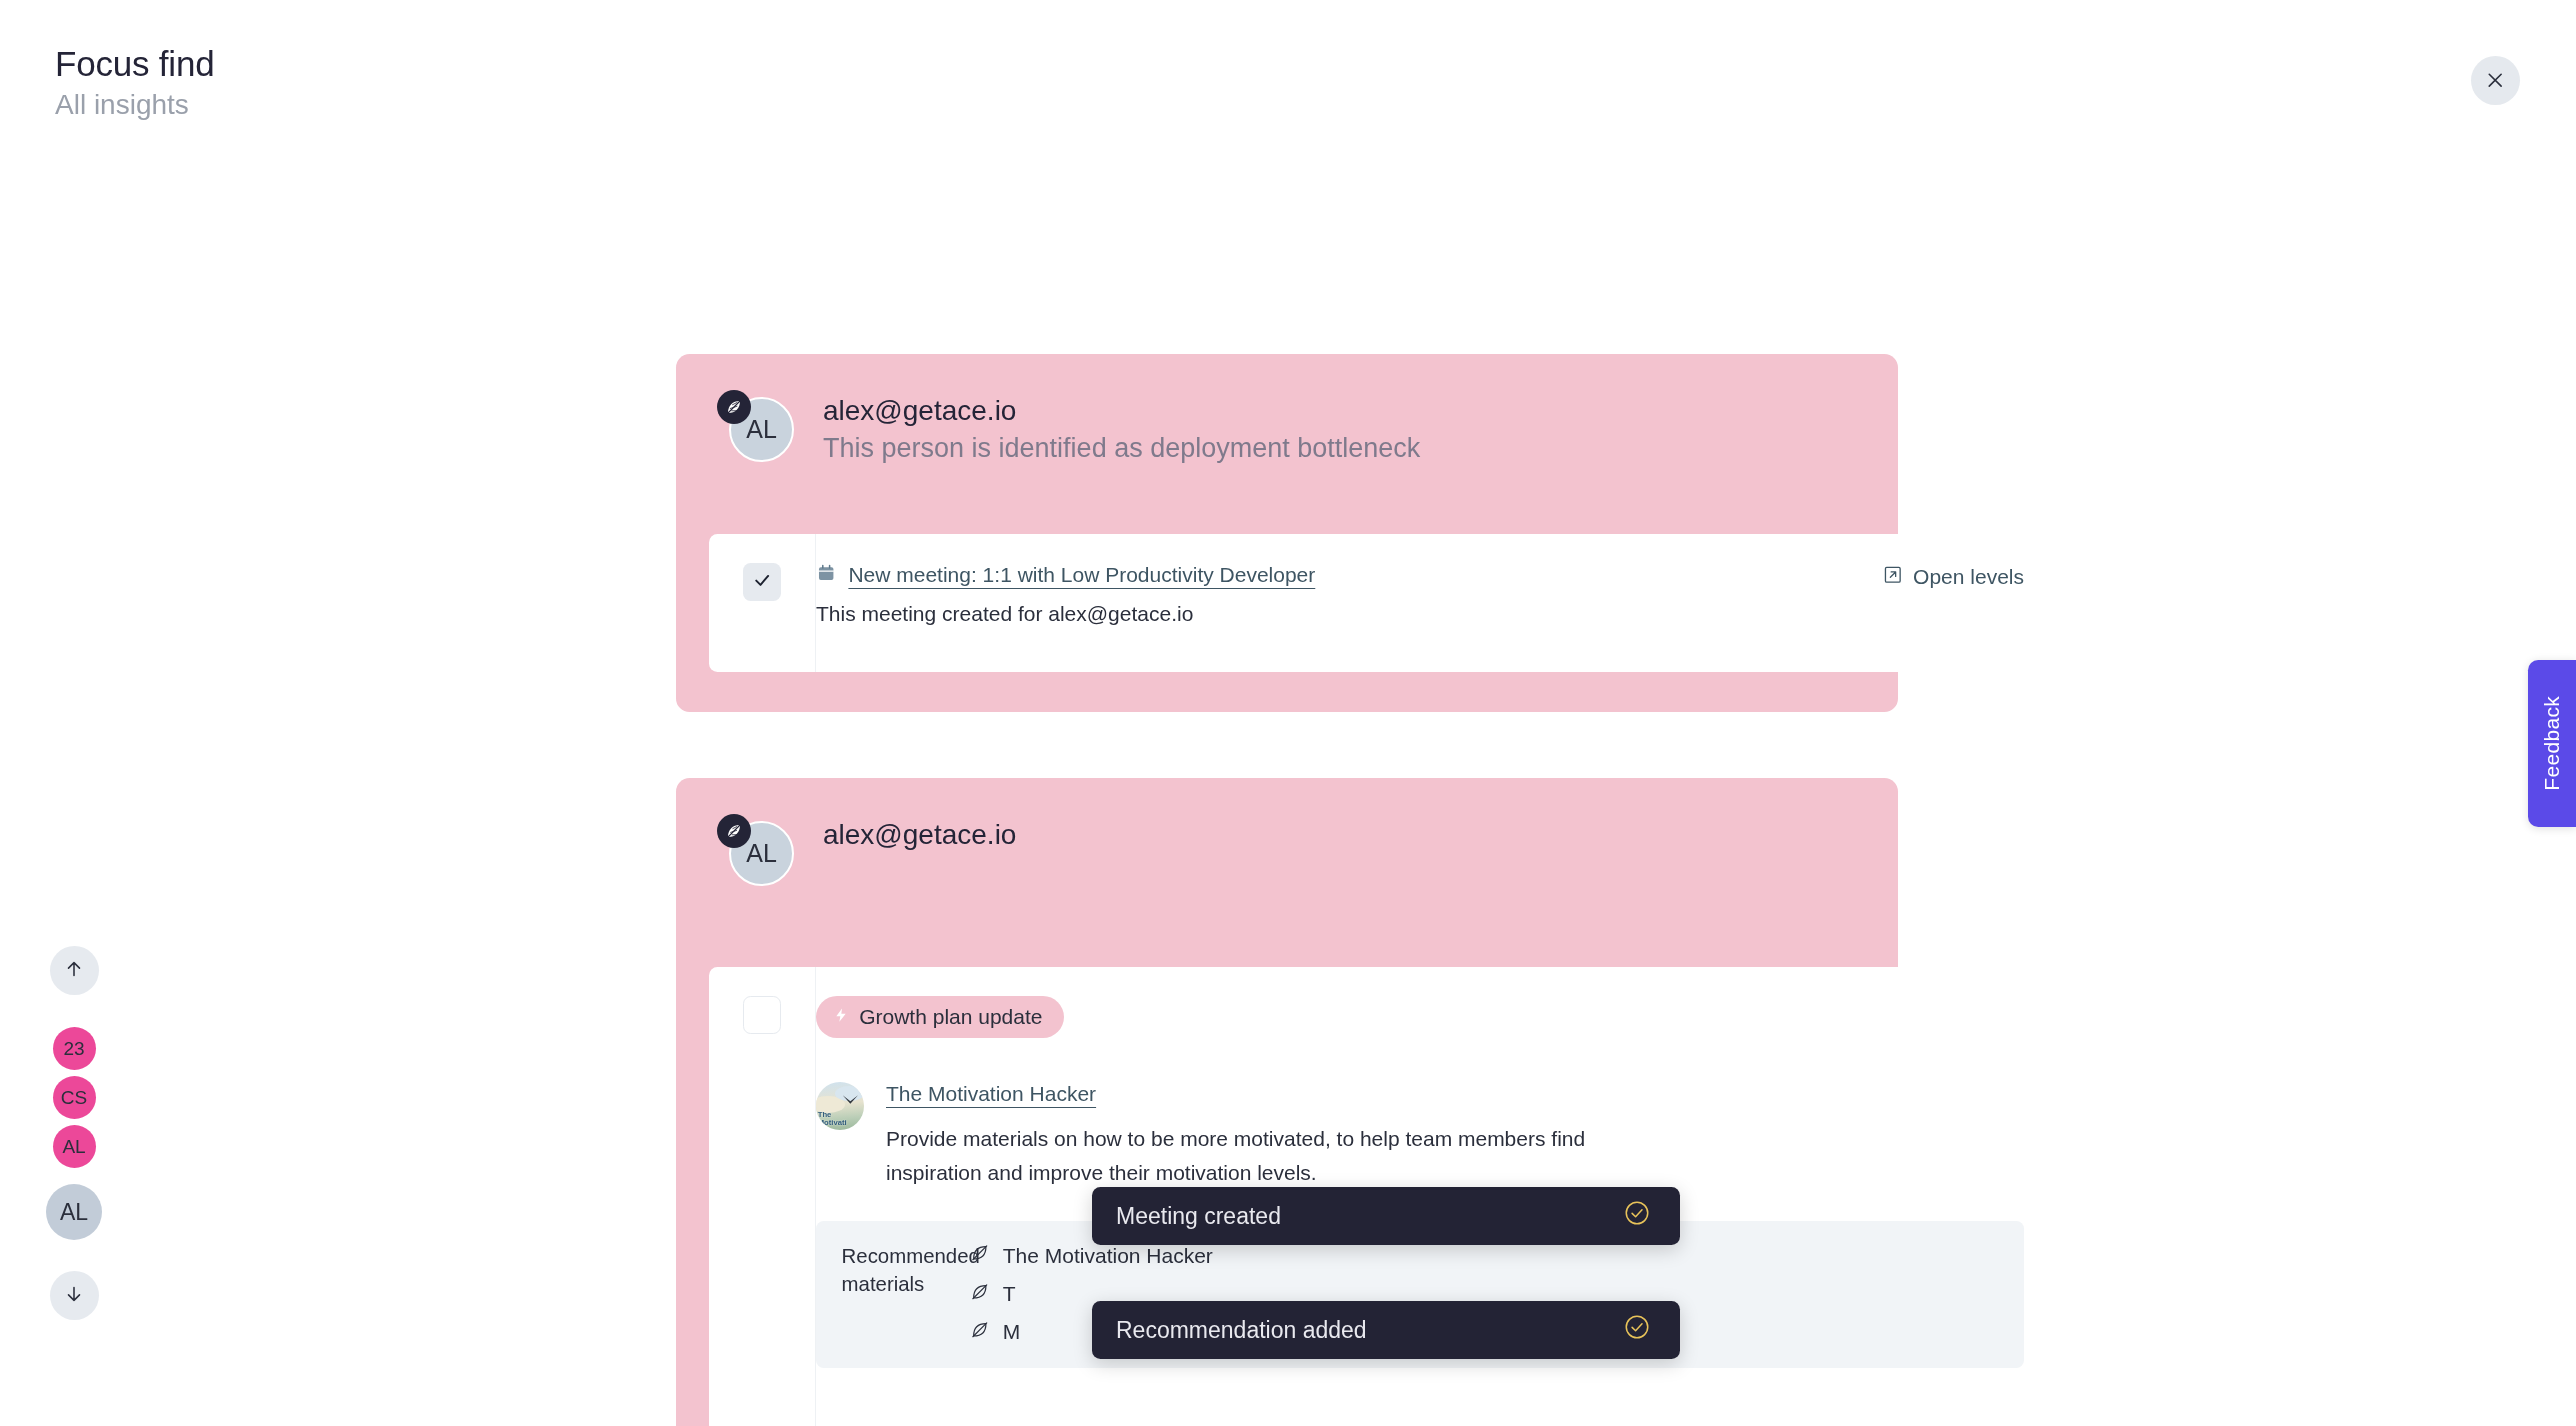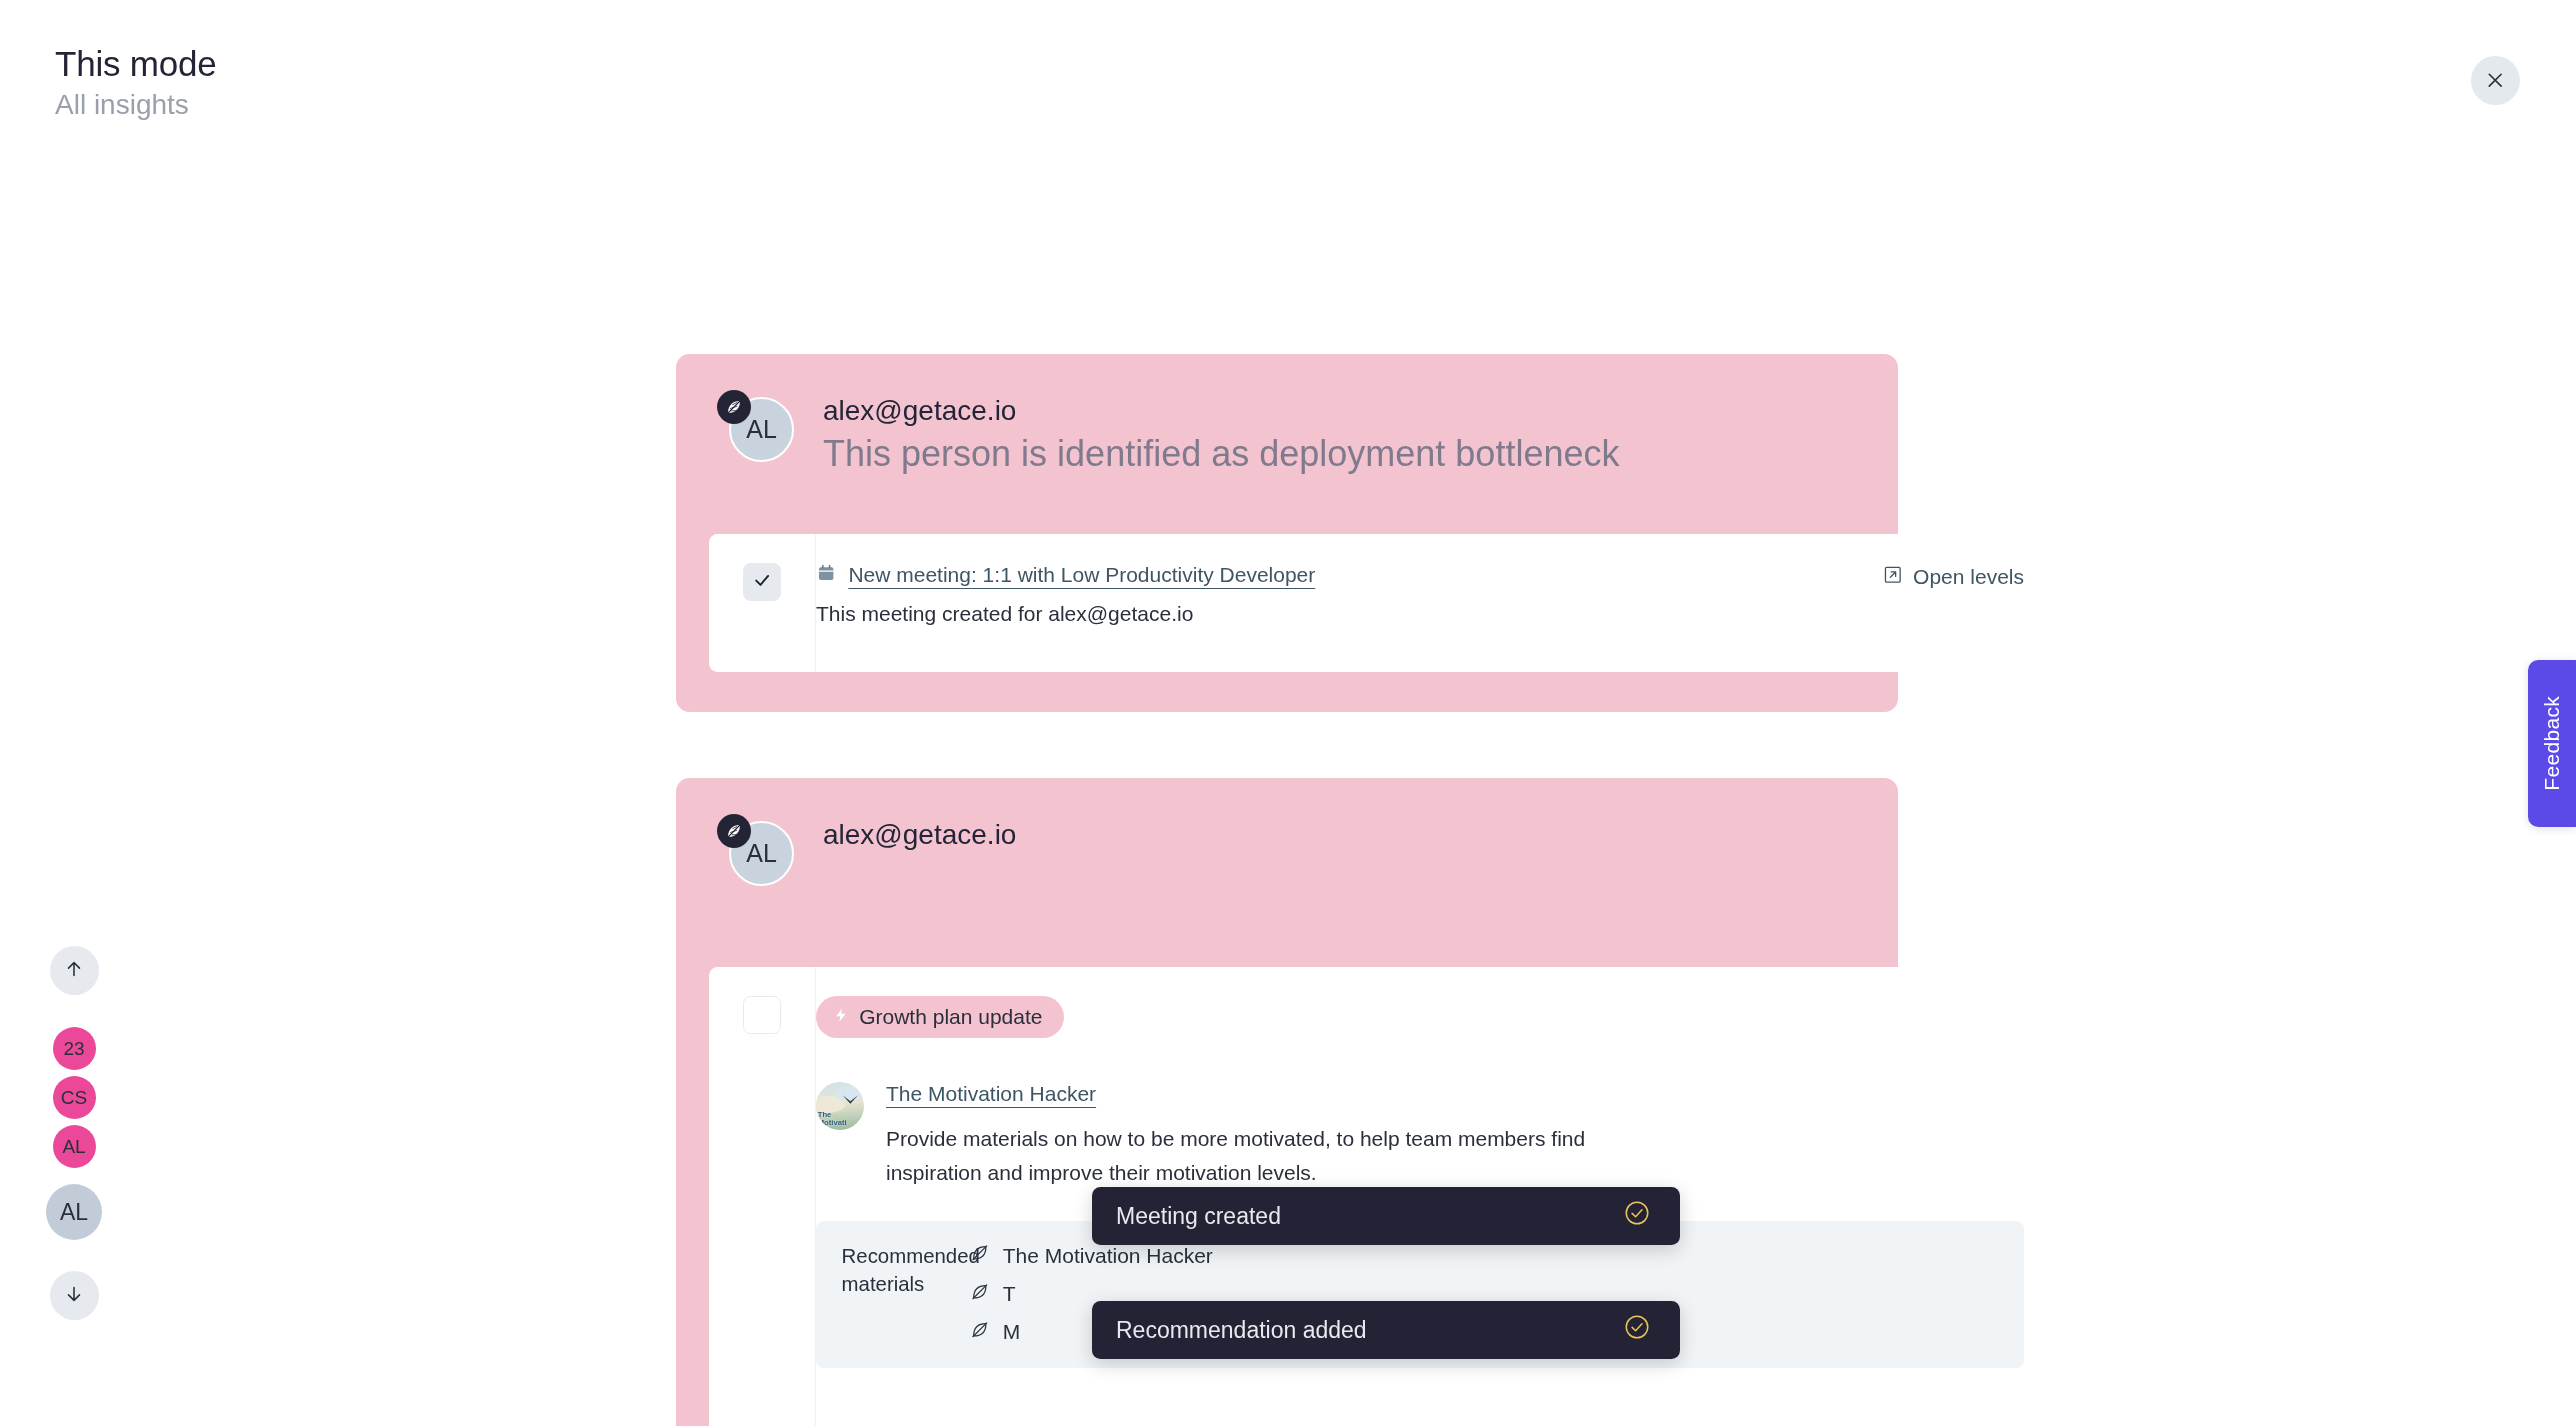--- a/index.html
+++ b/index.html
@@ -140,21 +140,21 @@
     display: flex; align-items: center; justify-content: center;
     z-index: 2;
   }
   .head-text { margin-left: 31px; padding-top: 3.4px; }
   .head-email {
     font-size: 28px;
     color: #242437;
     line-height: 1.25;
   }
   .head-desc {
-    font-size: 36px;
+    font-size: 27px;
     color: #7f7a8c;
     line-height: 1.3;
     margin-top: 2.6px;
   }
 
   
   .panel {
     position: absolute;
     left: 33px;
     width: 1356px;
@@ -312,21 +312,21 @@
   #toast-0 { left: 1092px; top: 1187px; width: 588px; height: 58px; }
   #toast-1 { left: 1092px; top: 1301px; width: 588px; height: 58px; }
   .toast-icon { margin-left: 19px; }
 </style>
 </head>
 <body>
 
 <div class="page">
 
   <div class="header">
-    <div class="header-title">This mode</div>
+    <div class="header-title">Focus find</div>
     <div class="header-subtitle">All insights</div>
   </div>
 
   <button class="close-btn">
     <span>
       <svg width="20.4" height="20.4" viewBox="0 0 24 24" fill="none" stroke="#2b2f3c" stroke-width="1.9" stroke-linecap="round">
         <path d="M5 5 L19 19 M19 5 L5 19"></path>
       </svg>
     </span>
   </button>

